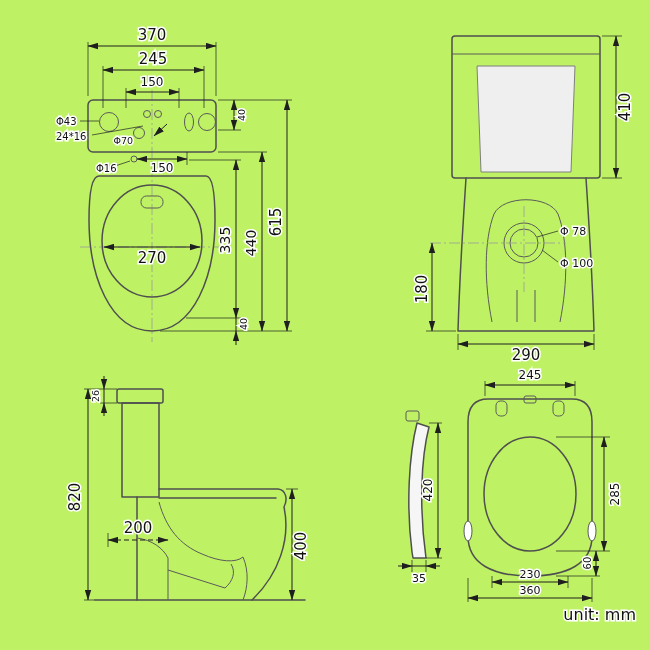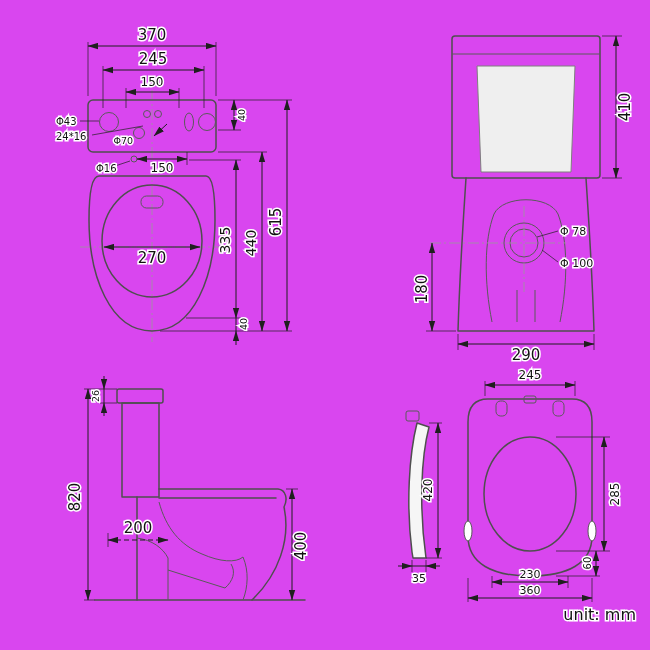--- a/index.html
+++ b/index.html
@@ -1,16 +1,16 @@
 <!DOCTYPE html>
 <html><head>
 <meta charset="utf-8">
 <style>
   html,body{margin:0;padding:0;background:#fff;}
-  .canvas{position:relative;width:650px;height:650px;background:#d946ef;font-family:"DejaVu Sans",sans-serif;overflow:hidden;}
+  .canvas{position:relative;width:650px;height:650px;background:#bef264;font-family:"DejaVu Sans",sans-serif;overflow:hidden;}
   svg{display:block;}
   .obj{fill:none;stroke:#4f4f4f;stroke-width:1.5;stroke-linejoin:round;stroke-linecap:round;}
   .objfill{fill:#f6f6f6;stroke:#4f4f4f;stroke-width:1.5;stroke-linejoin:round;}
   .obj2{fill:none;stroke:#5a5a5a;stroke-width:1;}
   .objw{fill:#ffffff;stroke:#5a5a5a;stroke-width:1;}
   .fillshape{fill:#efefef;stroke:#7f7f7f;stroke-width:1;}
   .dim{stroke:#1f1f1f;stroke-width:1;fill:none;}
   .ext{stroke:#1f1f1f;stroke-width:.7;fill:none;}
   .cl{stroke:#9a9a9a;stroke-width:.8;fill:none;stroke-dasharray:11 3 2 3;}
   .dash{stroke-dasharray:5 3;}

